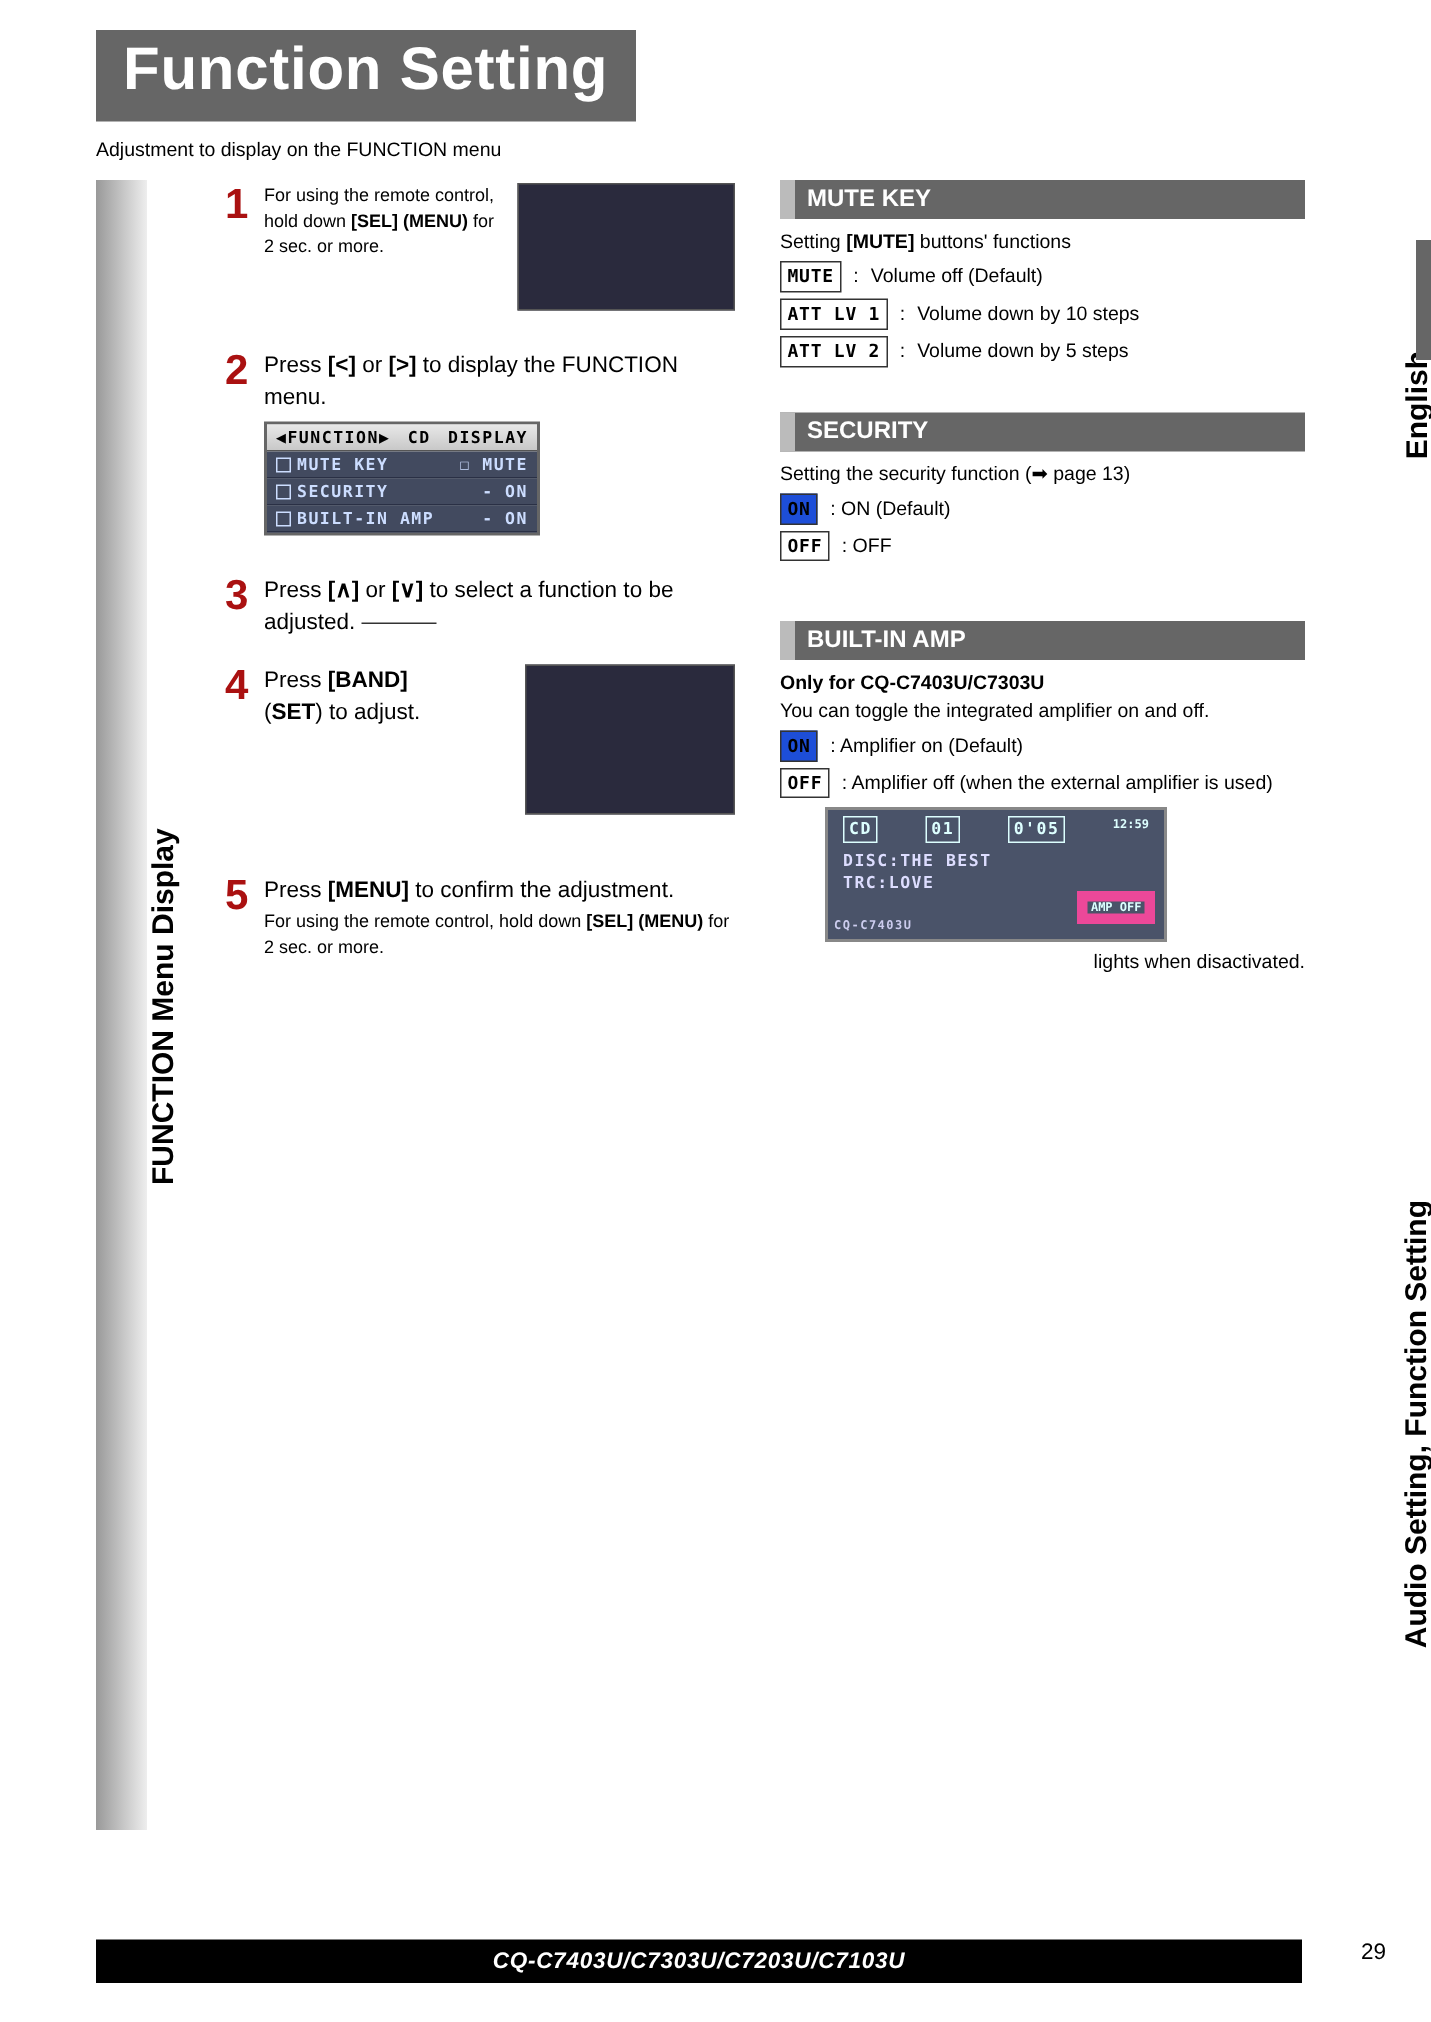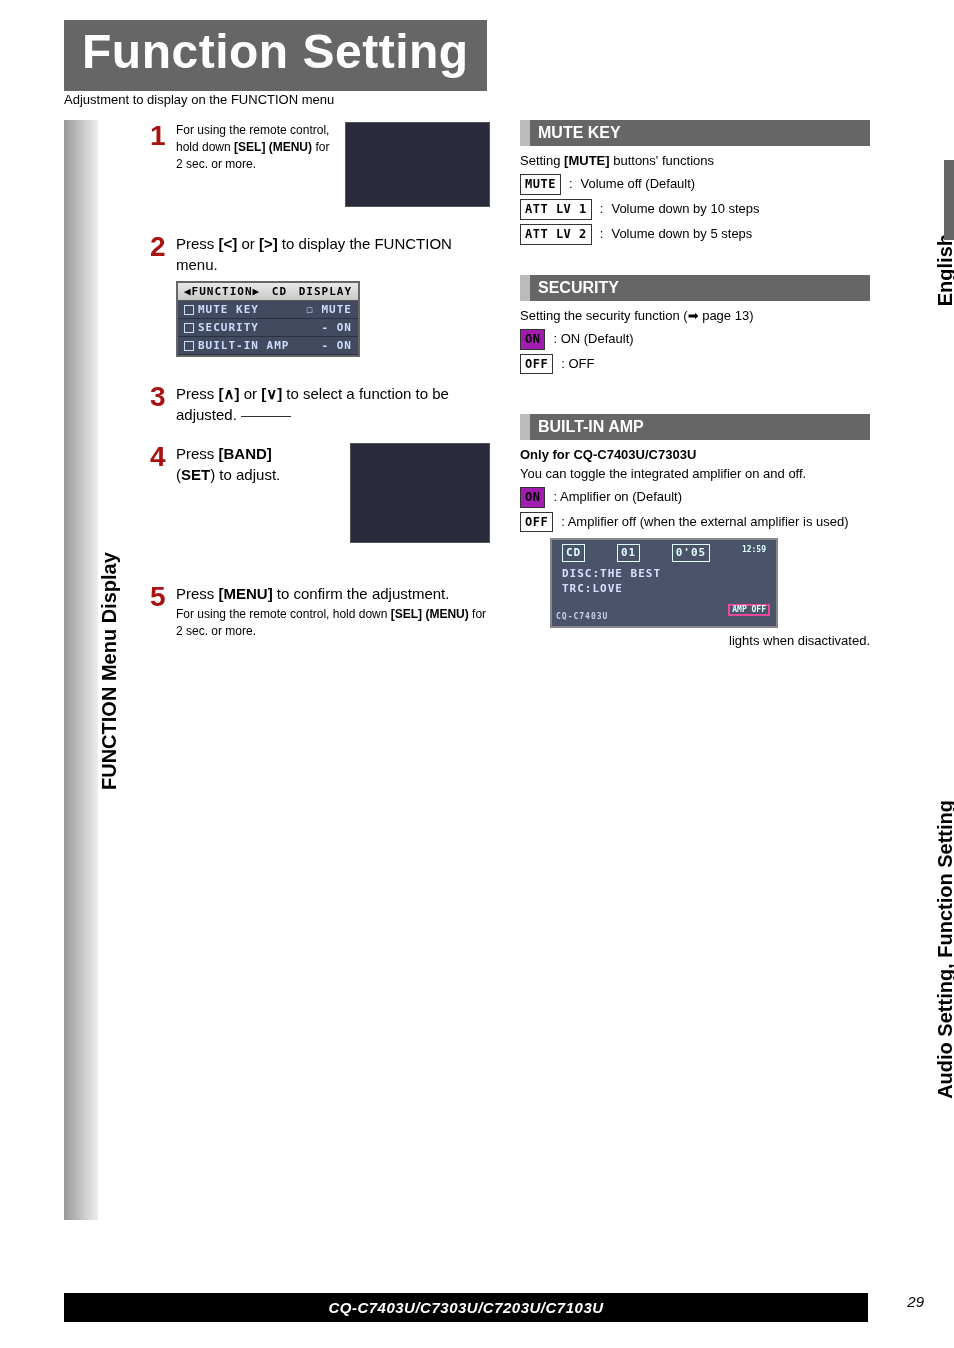--- a/index.html
+++ b/index.html
@@ -9,21 +9,21 @@
     height: 1348px;
     position: relative;
     background: #fff;
     color: #000;
   }
   .title-band {
     position: absolute;
     top: 20px; left: 64px;
     background: #666;
     color: #fff;
-    font-size: 48px;
+    font-size: 40px;
     font-weight: bold;
     font-family: "Arial Black", Arial, sans-serif;
     padding: 4px 18px 12px 18px;
     letter-spacing: 0.5px;
   }
   .subtitle {
     position: absolute;
     top: 92px; left: 64px;
     font-size: 13px;
   }
@@ -70,21 +70,21 @@
   .option-row { display: flex; align-items: center; gap: 8px; margin: 4px 0; }
   .icon-box {
     border: 1.5px solid #333;
     font-family: monospace;
     font-size: 12px; font-weight: bold;
     padding: 1px 4px;
     letter-spacing: 0.5px;
     background: #fff;
     white-space: nowrap;
   }
-  .icon-box.dark { background: #a21caf; }
+  .icon-box.dark { background: #1d4ed8; }
   .func-table {
     width: 184px;
     border: 2px solid #666;
     margin-top: 6px;
   }
   .func-table .ft-hdr {
     display: flex; justify-content: space-between;
     background: linear-gradient(#e8e8e8, #c8c8c8);
     padding: 2px 6px;
     font-size: 11px; font-weight: bold;
@@ -111,21 +111,21 @@
     color: #dff;
     font-family: monospace;
     font-size: 11px; font-weight: bold;
     position: relative;
     margin: 6px auto 0 30px;
   }
   .lcd-display .row1 { display:flex; justify-content:space-between; padding: 0 6px;}
   .lcd-display .lcd-box { border:1.5px solid #dff; padding:0 3px; letter-spacing:1px;}
   .lcd-display .row2 { padding: 4px 6px; letter-spacing:1px; color:#ddf;}
   .lcd-display .small { font-size: 8px; color:#cce; position:absolute; left:4px; bottom:4px; letter-spacing:1px;}
-  .lcd-display .amp { position:absolute; right:6px; bottom:10px; font-size:8px; border:2px solid #ec4899; padding:0 2px; line-height:1.1;}
+  .lcd-display .amp { position:absolute; right:6px; bottom:10px; font-size:8px; border:7px solid #ec4899; padding:0 2px; line-height:1.1;}
   .caption { font-size: 13px; text-align: right; margin-top: 4px; }
   .callout { border-top:1px solid #333; width: 50px; position: relative; display:inline-block; height:1px; vertical-align:middle;}
   .vert-left1 {
     position: absolute;
     transform: rotate(-90deg);
     transform-origin: left top;
     left: 98px; top: 790px;
     font-size: 20px; font-weight: 900;
     font-family: "Arial Black", Arial, sans-serif;
     white-space: nowrap;
@@ -160,21 +160,21 @@
   }
   .footer-band {
     flex: 1;
     background: #000; color: #fff;
     font-weight: bold; font-style: italic;
     font-size: 15px;
     text-align: center;
     padding: 6px 0;
     letter-spacing: 0.5px;
   }
-  .footer-page { font-size: 15px; font-style: italic; width:40px; text-align:right;}
+  .footer-page { font-size: 15px; width:40px; text-align:right;}
   .clearfix::after { content:""; display:block; clear:both; }
 </style>
 </head>
 <body>
 
 <div class="title-band">Function Setting</div>
 <div class="subtitle">Adjustment to display on the FUNCTION menu</div>
 
 <div class="gradient-bar"></div>
 

